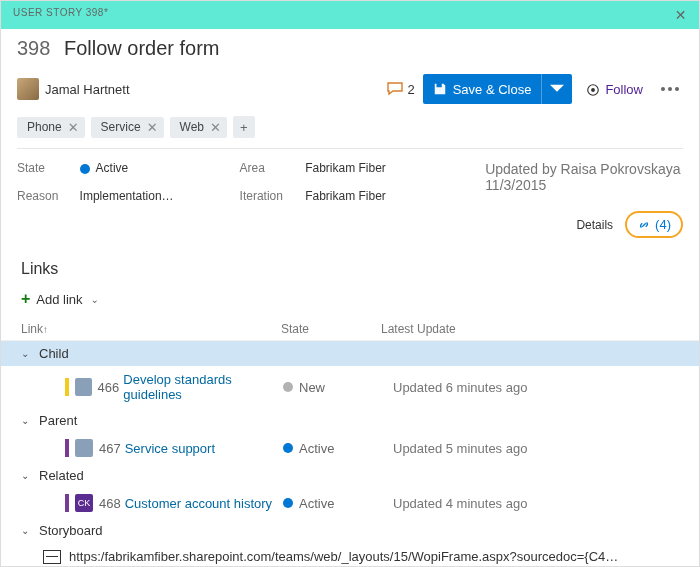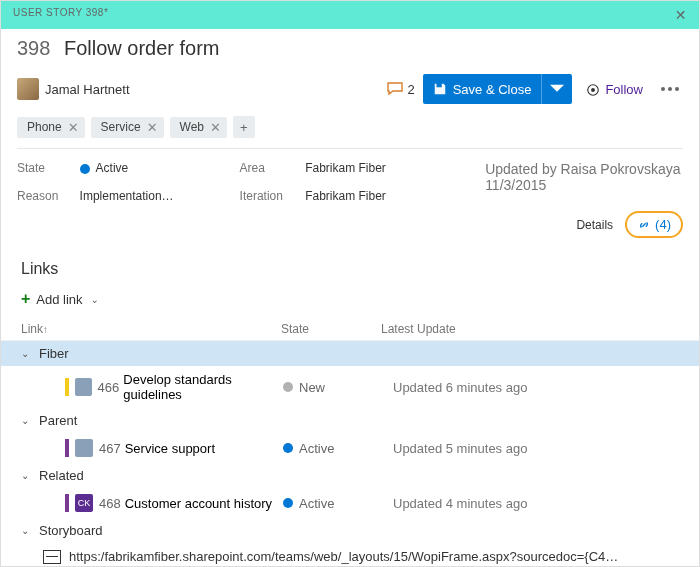--- a/index.html
+++ b/index.html
@@ -47,21 +47,21 @@
   .group-row.sel { background:#cfe5f6; }
   .group-row .chev { font-size:10px; color:#555; width:12px; }
   .group-row .gname { color:#333; }
   .item-row { display:flex; align-items:center; padding:6px 20px 6px 42px; font-size:13px; }
   .item-row .type-bar { width:4px; height:18px; margin-right:6px; }
   .tb-yellow { background:#f2cb1d; }
   .tb-purple { background:#773b93; }
   .mini-av { width:18px; height:18px; border-radius:2px; background:#8a9fb8; display:inline-flex; align-items:center; justify-content:center; font-size:9px; color:#fff; margin-right:6px; }
   .mini-av.purple { background:#5c2d91; }
   .item-id { color:#666; margin-right:4px; }
-  .item-title { color:#000000; cursor:pointer; }
+  .item-title { color:#0369a1; cursor:pointer; }
   .item-link-col { flex:0 0 240px; display:flex; align-items:center; overflow:hidden;padding-left:22px; }
   .state-cell { flex:0 0 110px; display:flex; align-items:center; gap:6px; color:#666; }
   .dot { width:10px; height:10px; border-radius:50%; }
   .dot.new { background:#b2b2b2; }
   .dot.active { background:#0078d4; }
   .latest-cell { flex:1; color:#767676; }
   .sb-row { display:flex; align-items:center; padding:6px 20px 6px 42px; gap:8px; font-size:13px; color:#333; }
   .sb-icon { width:18px; height:14px; border:1px solid #333; position:relative; display:inline-block; }
   .sb-icon::after { content:''; position:absolute; left:2px; right:2px; top:5px; height:1px; background:#333; }
   .sb-url { white-space:nowrap; overflow:hidden; text-overflow:ellipsis; max-width:560px; }
@@ -187,21 +187,21 @@
   <div class="col-link">
       <span>Link</span> 
       <span class="arrow-up">↑</span>
     </div>
   <div class="col-state">State</div>
   <div class="col-latest">Latest Update</div>
 </div>
 
 <div class="group-row sel">
   <span class="chev">⌄</span>
-  <span class="gname">Fiber</span>
+  <span class="gname">Child</span>
 </div>
 <div class="item-row">
   <div class="item-link-col">
     <span class="type-bar tb-yellow"></span>
     <span class="mini-av"></span>
     <span class="item-id">466</span>
     <span class="item-title">Develop standards guidelines</span>
   </div>
   <div class="state-cell">
       <span class="dot new"></span>

